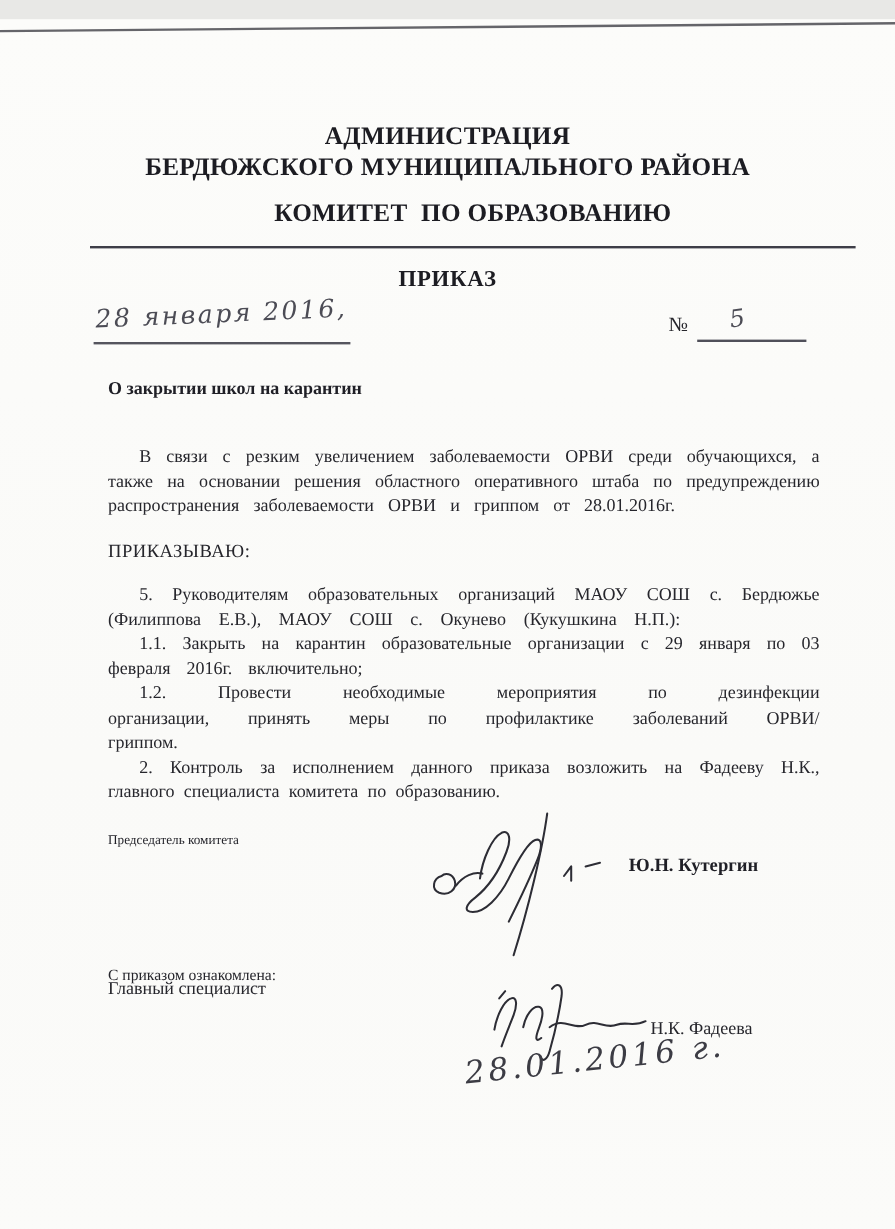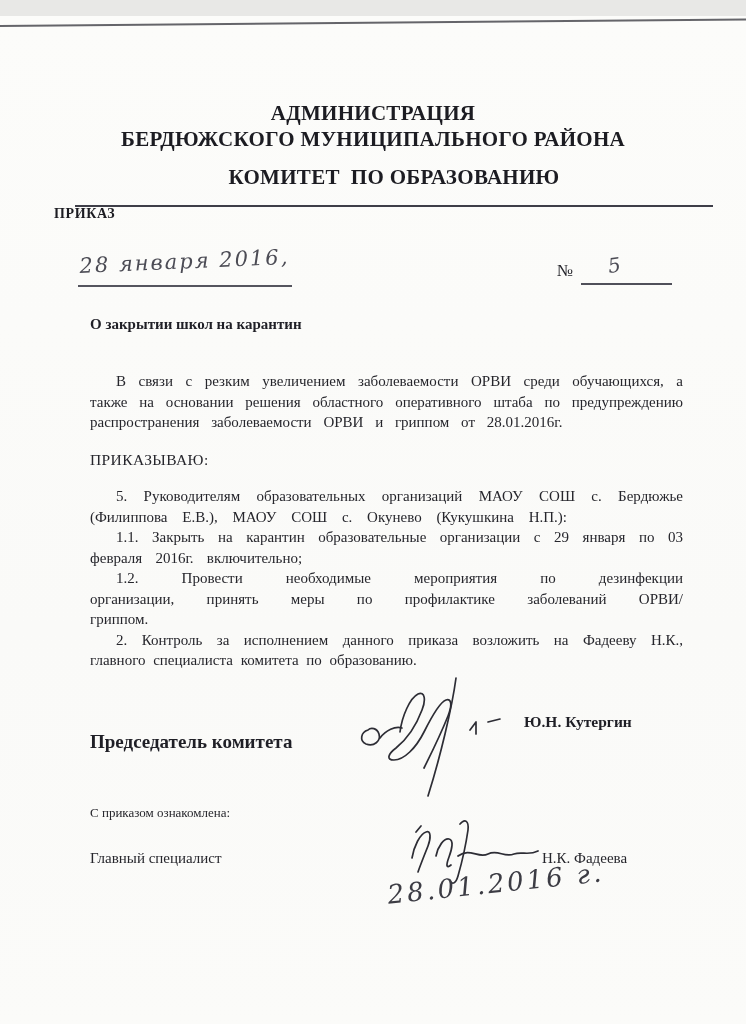--- a/index.html
+++ b/index.html
@@ -22,22 +22,22 @@
     text-align:center;font-weight:bold;font-size:21px;line-height:26px;
     color:#1c1c22;letter-spacing:.3px;
   }
   .committee{
     position:absolute;top:149px;left:75px;width:638px;
     text-align:center;font-weight:bold;font-size:21px;line-height:24px;
     color:#1c1c22;letter-spacing:.3px;white-space:pre-wrap;
     padding-bottom:16px;border-bottom:2px solid #3e3e48;
   }
   .doc-title{
-    position:absolute;top:190px;left:54px;width:638px;
-    text-align:left;font-weight:bold;font-size:14px;color:#1c1c22;letter-spacing:.6px;
+    position:absolute;top:206px;left:54px;width:638px;
+    text-align:center;font-weight:bold;font-size:19px;color:#1c1c22;letter-spacing:.6px;
   }
   .hw{font-family:"DejaVu Serif", serif;font-style:italic;}
   .date-hw{
     position:absolute;top:238px;left:80px;width:240px;
     font-size:21px;letter-spacing:2px;color:#4c4c55;
     transform:rotate(-2.5deg);transform-origin:left bottom;
   }
   .date-underline{position:absolute;top:269px;left:78px;width:214px;height:1.5px;background:#55555e;}
   .num-label{position:absolute;top:245px;left:557px;font-size:17px;color:#26262c;}
   .num-underline{position:absolute;top:267px;left:581px;width:91px;height:1.5px;background:#50505a;}
@@ -48,24 +48,24 @@
   .subject{position:absolute;top:300px;left:90px;font-weight:bold;font-size:15px;color:#1f1f26;}
   .body-text{font-size:15px;line-height:20.5px;text-align:justify;color:#26262c;}
   .intro{position:absolute;top:340px;left:90px;width:593px;text-indent:26px;word-spacing:8px;}
   .order-word{position:absolute;top:435px;left:90px;font-size:15.5px;letter-spacing:.4px;}
   .items{position:absolute;top:470px;left:90px;width:593px;}
   .items p{margin:0;text-indent:26px;}
   .items p.sp-1{word-spacing:11px;}
   .items p.sp-2{word-spacing:9.5px;}
   .items p.sp-3{word-spacing:20px;text-align-last:justify;}
   .items p.sp-4{word-spacing:4px;}
-  .sig-title-1{position:absolute;top:715px;left:90px;font-weight:bold;font-size:19px;color:#1f1f26;}
+  .sig-title-1{position:absolute;top:678px;left:90px;font-weight:normal;font-size:11px;color:#1f1f26;}
   .sig-name-1{position:absolute;top:697px;left:524px;width:160px;text-align:left;font-weight:bold;font-size:15.5px;color:#1f1f26;}
   .ack-line{position:absolute;top:789px;left:90px;font-size:13px;}
-  .sig-title-2{position:absolute;top:834px;left:90px;font-size:15px;}
+  .sig-title-2{position:absolute;top:800px;left:90px;font-size:15px;}
   .sig-name-2{position:absolute;top:834px;left:542px;width:140px;font-size:15px;}
   .sig1-svg{position:absolute;top:652px;left:352px;}
   .sig2-svg{position:absolute;top:800px;left:392px;}
   .ack-date-hw{
     position:absolute;top:864px;left:386px;width:220px;
     font-size:26px;letter-spacing:3px;color:#3c3c44;
     transform:rotate(-6deg);transform-origin:left top;
   }
   svg path{fill:none;stroke:#2d2d35;stroke-width:1.7;stroke-linecap:round;stroke-linejoin:round;}
 </style>

